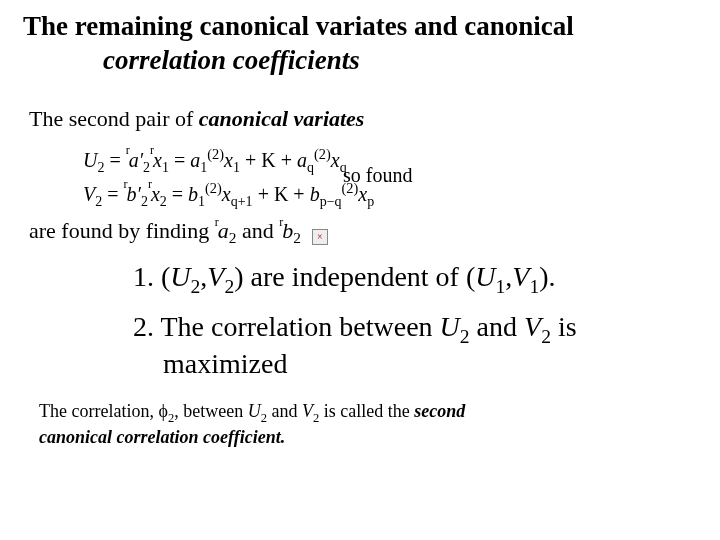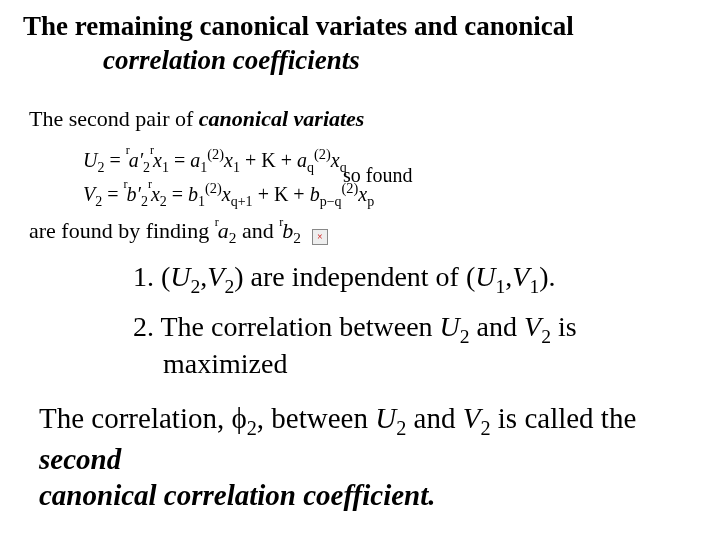--- a/index.html
+++ b/index.html
@@ -70,21 +70,21 @@
     vertical-align: -2px;
   }
   .list {
     margin-left: 110px;
     font-size: 28px;
   }
   .list .li1 { margin-bottom: 14px; }
   .list .li2 { margin-bottom: 20px; }
   .list .cont { padding-left: 30px; }
   .concl {
-    font-size: 29px;
+    font-size: 18px;
     margin-left: 16px;
     line-height: 1.25;
   }
   sub { font-size: 0.7em; }
   sup { font-size: 0.72em; }
   .ital { font-style: italic; }
   .bital { font-style: italic; font-weight: bold; }
   .phi { font-family: "Times New Roman", serif; }
 </style>
 </head>

